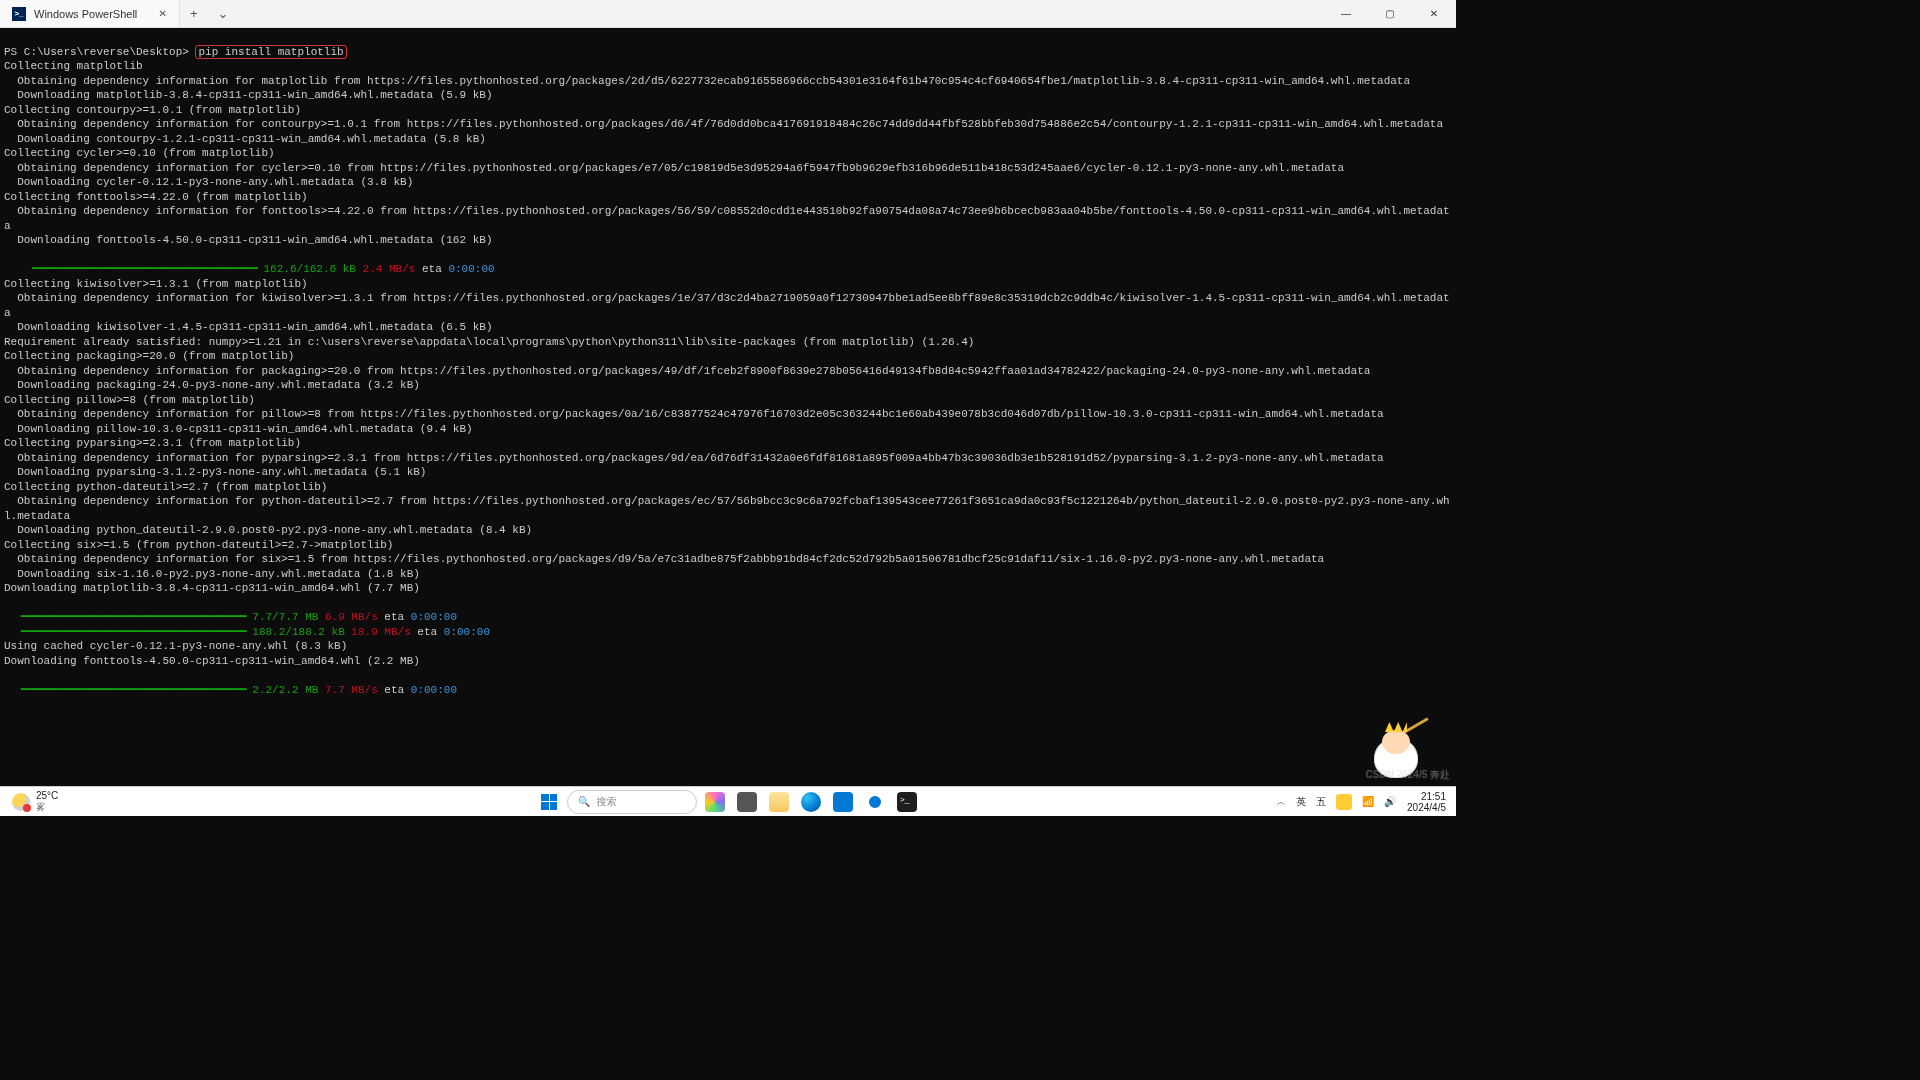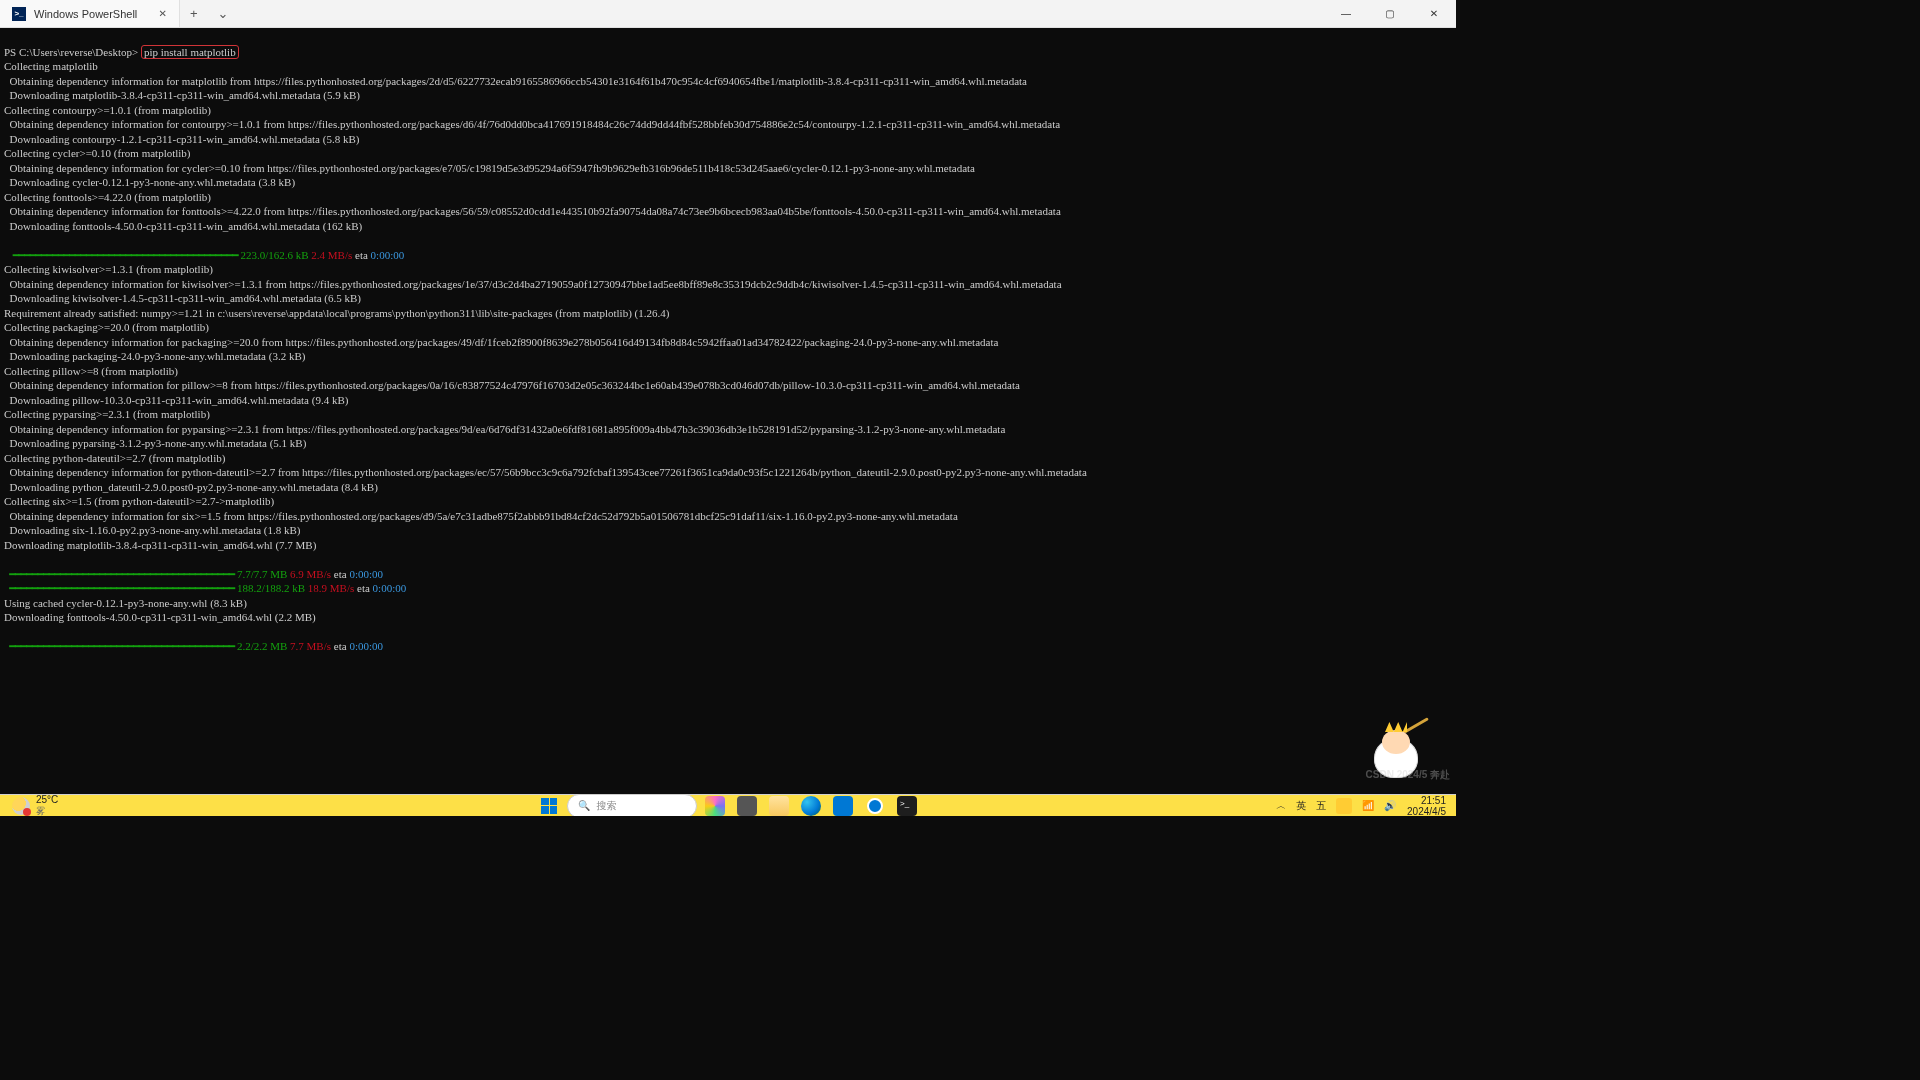--- a/index.html
+++ b/index.html
@@ -67,38 +67,37 @@
   font-family: 'Segoe UI', sans-serif;
   color: #333;
   font-size: 10px;
 }
 .terminal {
   background: #0c0c0c;
   padding: 2px 4px;
   line-height: 14.5px;
   white-space: pre-wrap;
   word-break: break-all;
-  font-family: Liberation Serif, serif;
 }
 .prompt { color: #cccccc; }
 .cmd-highlight {
   border: 1px solid #d13438;
   border-radius: 3px;
   padding: 0 2px;
   color: #cccccc;
 }
 .green { color: #13a10e; }
 .red { color: #c50f1f; }
 .cyan { color: #3a96dd; }
 .progressbar { color: #13a10e; letter-spacing: -1px; }
 .taskbar {
   position: absolute;
   bottom: 0; left: 0; right: 0;
-  height: 22px;
-  background: #fde047;
+  height: 30px;
+  background: #ffffff;
   border-top: 1px solid #d0d0d0;
   display: flex;
   align-items: center;
   font-family: 'Segoe UI', sans-serif;
   font-size: 10px;
   color: #222;
 }
 .weather {
   display: flex; align-items: center; gap: 6px;
   padding-left: 12px;
@@ -221,21 +220,21 @@
 <span>  Downloading matplotlib-3.8.4-cp311-cp311-win_amd64.whl.metadata (5.9 kB)</span>
 <span>Collecting contourpy&gt;=1.0.1 (from matplotlib)</span>
 <span>  Obtaining dependency information for contourpy&gt;=1.0.1 from https://files.pythonhosted.org/packages/d6/4f/76d0dd0bca417691918484c26c74dd9dd44fbf528bbfeb30d754886e2c54/contourpy-1.2.1-cp311-cp311-win_amd64.whl.metadata</span>
 <span>  Downloading contourpy-1.2.1-cp311-cp311-win_amd64.whl.metadata (5.8 kB)</span>
 <span>Collecting cycler&gt;=0.10 (from matplotlib)</span>
 <span>  Obtaining dependency information for cycler&gt;=0.10 from https://files.pythonhosted.org/packages/e7/05/c19819d5e3d95294a6f5947fb9b9629efb316b96de511b418c53d245aae6/cycler-0.12.1-py3-none-any.whl.metadata</span>
 <span>  Downloading cycler-0.12.1-py3-none-any.whl.metadata (3.8 kB)</span>
 <span>Collecting fonttools&gt;=4.22.0 (from matplotlib)</span>
 <span>  Obtaining dependency information for fonttools&gt;=4.22.0 from https://files.pythonhosted.org/packages/56/59/c08552d0cdd1e443510b92fa90754da08a74c73ee9b6bcecb983aa04b5be/fonttools-4.50.0-cp311-cp311-win_amd64.whl.metadata</span>
 <span>  Downloading fonttools-4.50.0-cp311-cp311-win_amd64.whl.metadata (162 kB)</span></div>
-<span class="progressbar">     ━━━━━━━━━━━━━━━━━━━━━━━━━━━━━━━━━━━━━━━━</span><span class="green"> 223.0/162.6 kB</span><span class="red"> 2.4 MB/s</span><span> eta </span><span class="cyan">0:00:00</span>
+<span class="progressbar">     ━━━━━━━━━━━━━━━━━━━━━━━━━━━━━━━━━━━━━━━━</span><span class="green"> 162.6/162.6 kB</span><span class="red"> 2.4 MB/s</span><span> eta </span><span class="cyan">0:00:00</span>
 <div id="block2"><span>Collecting kiwisolver&gt;=1.3.1 (from matplotlib)</span>
 <span>  Obtaining dependency information for kiwisolver&gt;=1.3.1 from https://files.pythonhosted.org/packages/1e/37/d3c2d4ba2719059a0f12730947bbe1ad5ee8bff89e8c35319dcb2c9ddb4c/kiwisolver-1.4.5-cp311-cp311-win_amd64.whl.metadata</span>
 <span>  Downloading kiwisolver-1.4.5-cp311-cp311-win_amd64.whl.metadata (6.5 kB)</span>
 <span>Requirement already satisfied: numpy&gt;=1.21 in c:\users\reverse\appdata\local\programs\python\python311\lib\site-packages (from matplotlib) (1.26.4)</span>
 <span>Collecting packaging&gt;=20.0 (from matplotlib)</span>
 <span>  Obtaining dependency information for packaging&gt;=20.0 from https://files.pythonhosted.org/packages/49/df/1fceb2f8900f8639e278b056416d49134fb8d84c5942ffaa01ad34782422/packaging-24.0-py3-none-any.whl.metadata</span>
 <span>  Downloading packaging-24.0-py3-none-any.whl.metadata (3.2 kB)</span>
 <span>Collecting pillow&gt;=8 (from matplotlib)</span>
 <span>  Obtaining dependency information for pillow&gt;=8 from https://files.pythonhosted.org/packages/0a/16/c83877524c47976f16703d2e05c363244bc1e60ab439e078b3cd046d07db/pillow-10.3.0-cp311-cp311-win_amd64.whl.metadata</span>
 <span>  Downloading pillow-10.3.0-cp311-cp311-win_amd64.whl.metadata (9.4 kB)</span>

